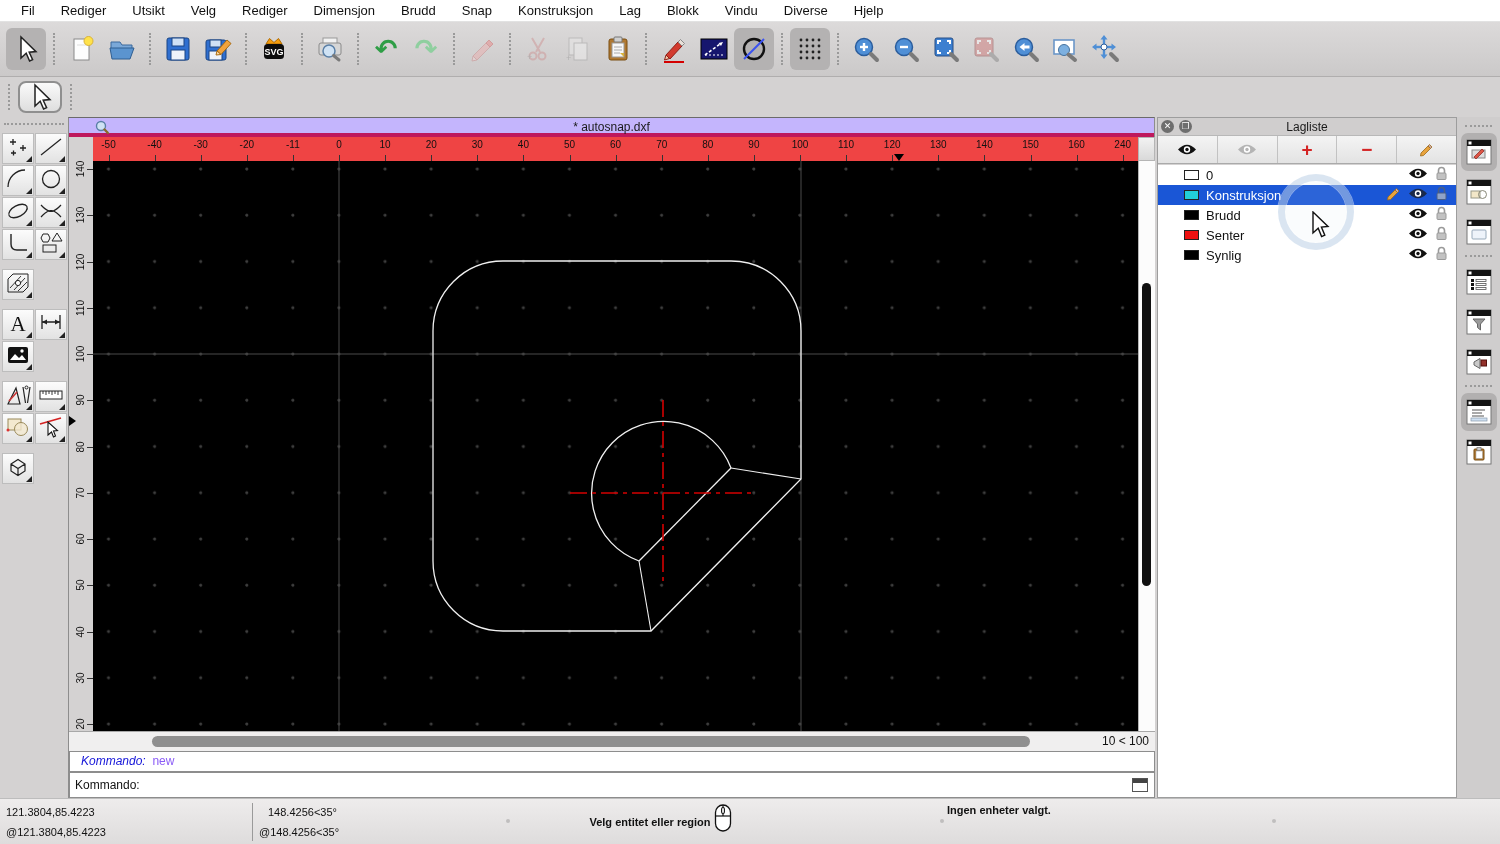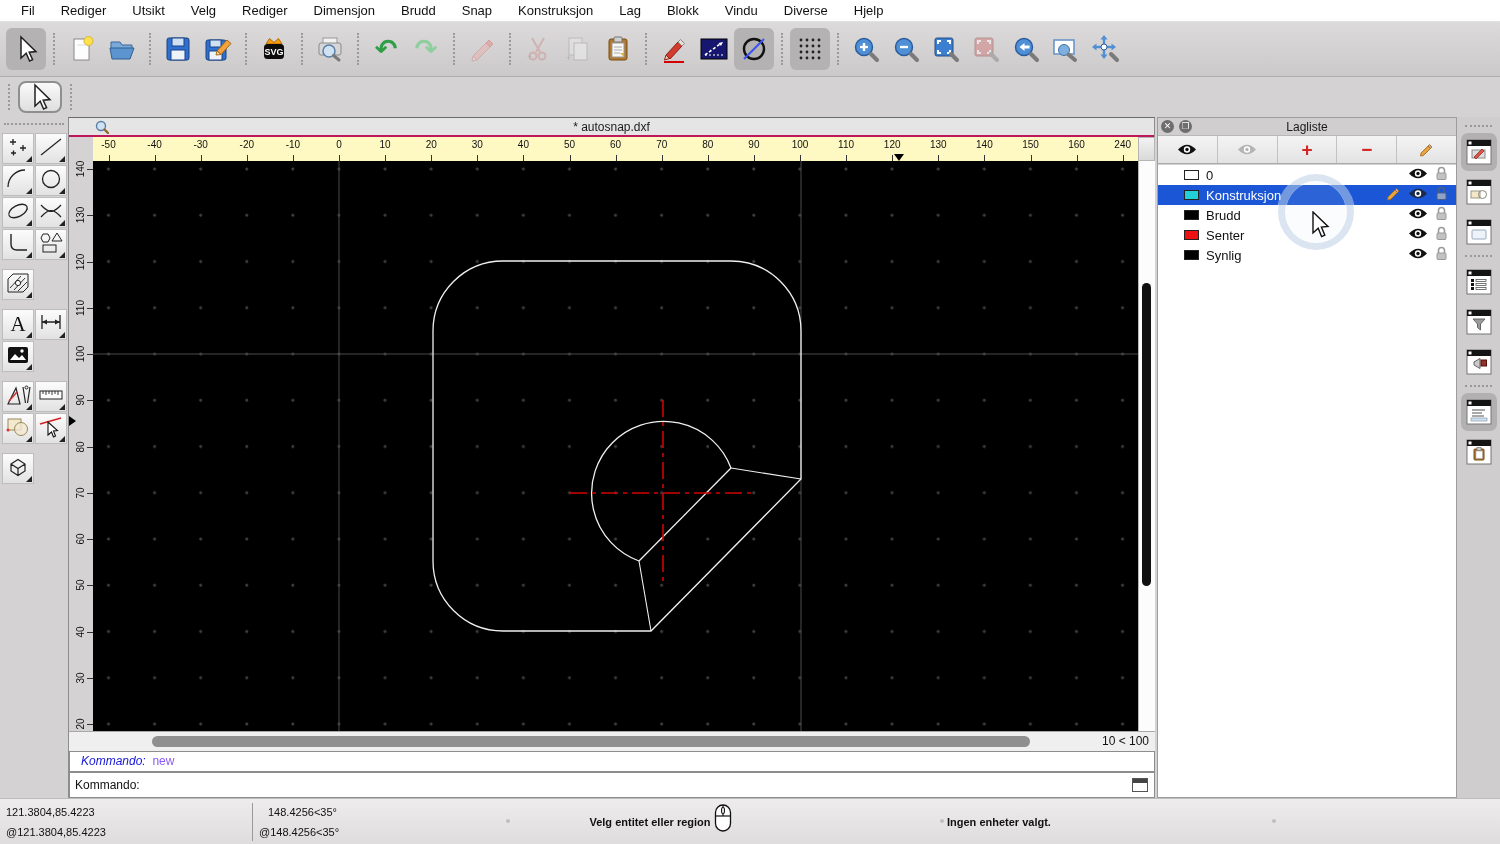--- a/index.html
+++ b/index.html
@@ -36,25 +36,25 @@
   .pal-group { display:grid; grid-template-columns:32px 32px; gap:1px; padding-left:2px; margin-bottom:9px; }
   .pal-btn { position:relative; width:32px; height:31px; background:linear-gradient(#fcfcfc,#e2e2e2);
     border:1px solid #bdbdbd; display:flex; align-items:center; justify-content:center; }
   .pal-btn::after { content:""; position:absolute; right:1px; bottom:1px;
     border-left:6px solid transparent; border-bottom:6px solid #222; }
   .pal-spacer { width:32px; height:31px; }
 
   
   .mdi { position:absolute; left:68px; top:117px; width:1087px; height:681px;
     border:1px solid #8d8d8d; border-top:1px solid #6b6b6b; background:#d4d2d2; }
-  .mdi-title { position:relative; height:19px; background:#e5e5e5; border-bottom:2px solid #be185d;
+  .mdi-title { position:relative; height:19px; background:#c4b5fd; border-bottom:4px solid #be185d;
     text-align:center; font-size:12px; color:#1a1a1a; line-height:19px; }
   .mdi-title .doc-icon { position:absolute; left:26px; top:2px; }
 
-  .ruler-top { position:absolute; left:24px; top:19px; width:1045px; height:24px; background:#fef9c3; overflow:hidden; }
+  .ruler-top { position:absolute; left:24px; top:19px; width:1045px; height:24px; background:#ef4444; overflow:hidden; }
   .rt-tick { position:absolute; bottom:0; width:1px; height:6px; background:#333; }
   .rt-label { position:absolute; top:2px; width:40px; margin-left:-20px; text-align:center;
     font-size:10px; color:#111; }
   .rt-marker { position:absolute; bottom:0; margin-left:-5px; width:0; height:0;
     border-left:5px solid transparent; border-right:5px solid transparent; border-top:7px solid #000; }
 
   .ruler-left { position:absolute; left:0; top:43px; width:24px; height:570px; background:#d4d2d2; overflow:hidden; }
   .rl-tick { position:absolute; right:0; height:1px; width:6px; background:#333; }
   .rl-label { position:absolute; left:0px; width:24px; height:12px; font-size:10px; color:#111;
     transform:rotate(-90deg); transform-origin:center; text-align:center; }
@@ -123,21 +123,21 @@
   
   .statusbar { position:absolute; left:0; top:798px; width:1500px; height:46px;
     background:linear-gradient(#eeecec,#dedcdc); border-top:1px solid #bdbdbd; font-size:11px; color:#111; }
   .sb-abs { position:absolute; left:6px; top:7px; }
   .sb-rel { position:absolute; left:6px; top:27px; }
   .sb-div { position:absolute; left:252px; top:4px; height:38px; width:1px; background:#9a9a9a; }
   .sb-pabs { position:absolute; left:268px; top:7px; }
   .sb-prel { position:absolute; left:259px; top:27px; }
   .sb-hint { position:absolute; left:560px; top:17px; width:180px; text-align:center; font-weight:bold; font-size:11px; }
   .sb-mouse { position:absolute; left:714px; top:4px; }
-  .sb-sel { position:absolute; left:947px; top:17px; font-weight:bold; font-size:11px; }
+  .sb-sel { position:absolute; left:947px; top:5px; font-weight:bold; font-size:11px; }
   .sb-dot { position:absolute; top:20px; width:4px; height:4px; border-radius:50%; background:#c0bebe; }
 </style>
 </head>
 <body>
 
 <div class="menubar" id="menubar">
     <span class="menu-item">Fil</span>
     <span class="menu-item">Rediger</span>
     <span class="menu-item">Utsikt</span>
     <span class="menu-item">Velg</span>
@@ -488,21 +488,21 @@
   <div class="ruler-top" id="rulerTop">
       <span class="rt-tick" style="left: 15.5px;"></span>
       <span class="rt-label" style="left: 15.5px;">-50</span>
       <span class="rt-tick" style="left: 61.6px;"></span>
       <span class="rt-label" style="left: 61.6px;">-40</span>
       <span class="rt-tick" style="left: 107.7px;"></span>
       <span class="rt-label" style="left: 107.7px;">-30</span>
       <span class="rt-tick" style="left: 153.8px;"></span>
       <span class="rt-label" style="left: 153.8px;">-20</span>
       <span class="rt-tick" style="left: 199.9px;"></span>
-      <span class="rt-label" style="left: 199.9px;">-10</span>
+      <span class="rt-label" style="left: 199.9px;">-11</span>
       <span class="rt-tick" style="left: 246px;"></span>
       <span class="rt-label" style="left: 246px;">0</span>
       <span class="rt-tick" style="left: 292.1px;"></span>
       <span class="rt-label" style="left: 292.1px;">10</span>
       <span class="rt-tick" style="left: 338.2px;"></span>
       <span class="rt-label" style="left: 338.2px;">20</span>
       <span class="rt-tick" style="left: 384.3px;"></span>
       <span class="rt-label" style="left: 384.3px;">30</span>
       <span class="rt-tick" style="left: 430.4px;"></span>
       <span class="rt-label" style="left: 430.4px;">40</span>

